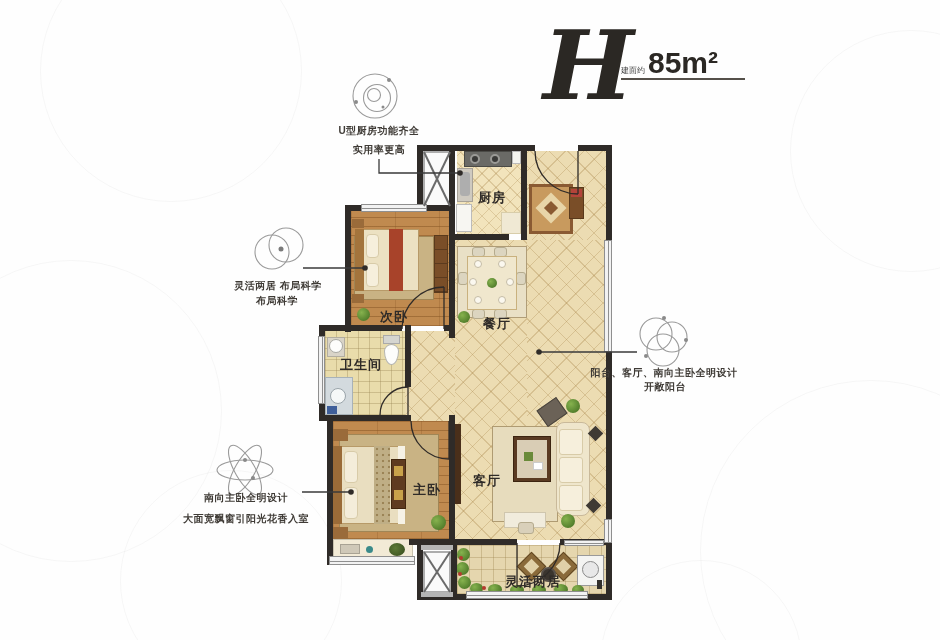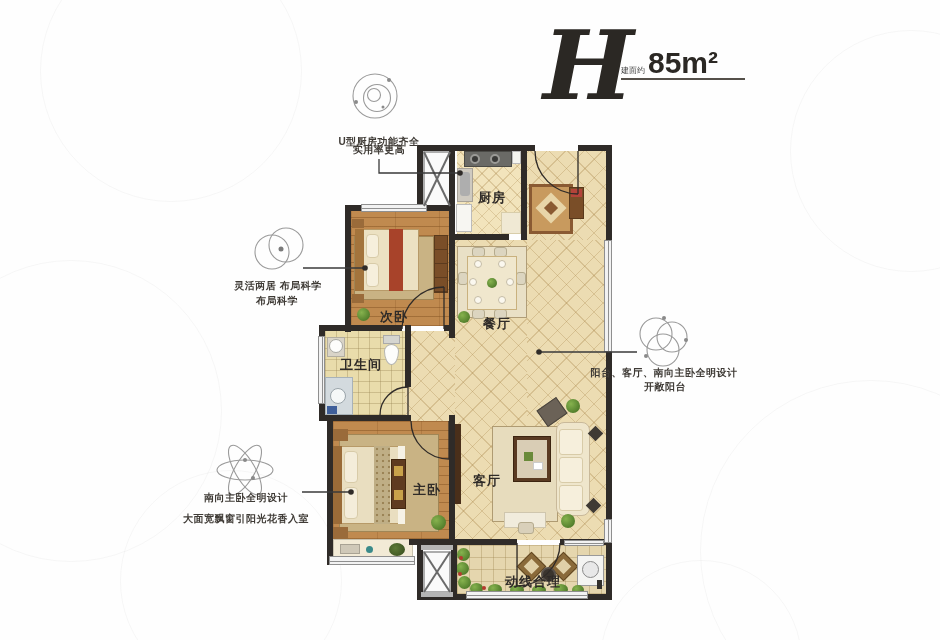--- a/index.html
+++ b/index.html
@@ -223,23 +223,23 @@
   <i class="win winh" style="left:329px;top:556px;width:86px;height:9px"></i>
   <i class="win winh" style="left:466px;top:591px;width:122px;height:8px"></i>
   <i class="win winh" style="left:564px;top:540px;width:40px;height:6px"></i>
 
   <div class="abs label" style="left:492px;top:189px">厨房</div>
   <div class="abs label" style="left:394px;top:308px">次卧</div>
   <div class="abs label" style="left:497px;top:315px">餐厅</div>
   <div class="abs label" style="left:361px;top:356px">卫生间</div>
   <div class="abs label" style="left:427px;top:481px">主卧</div>
   <div class="abs label" style="left:487px;top:472px">客厅</div>
-  <div class="abs label" style="left:533px;top:573px">动线合理</div>
-
-  <div class="abs cotext" style="left:379px;top:135px">U型厨房功能齐全</div>
+  <div class="abs label" style="left:533px;top:573px">灵活两居</div>
+
+  <div class="abs cotext" style="left:379px;top:124px">U型厨房功能齐全</div>
   <div class="abs cotext" style="left:379px;top:143px">实用率更高</div>
   <div class="abs cotext" style="left:278px;top:279px">灵活两居 布局科学</div>
   <div class="abs cotext" style="left:277px;top:294px">布局科学</div>
   <div class="abs cotext" style="left:246px;top:491px">南向主卧全明设计</div>
   <div class="abs cotext" style="left:246px;top:512px">大面宽飘窗引阳光花香入室</div>
   <div class="abs cotext" style="left:664px;top:366px">阳台、客厅、南向主卧全明设计</div>
   <div class="abs cotext" style="left:665px;top:380px">开敞阳台</div>
 
   <svg class="overlay" width="940" height="640" viewBox="0 0 940 640">
 

